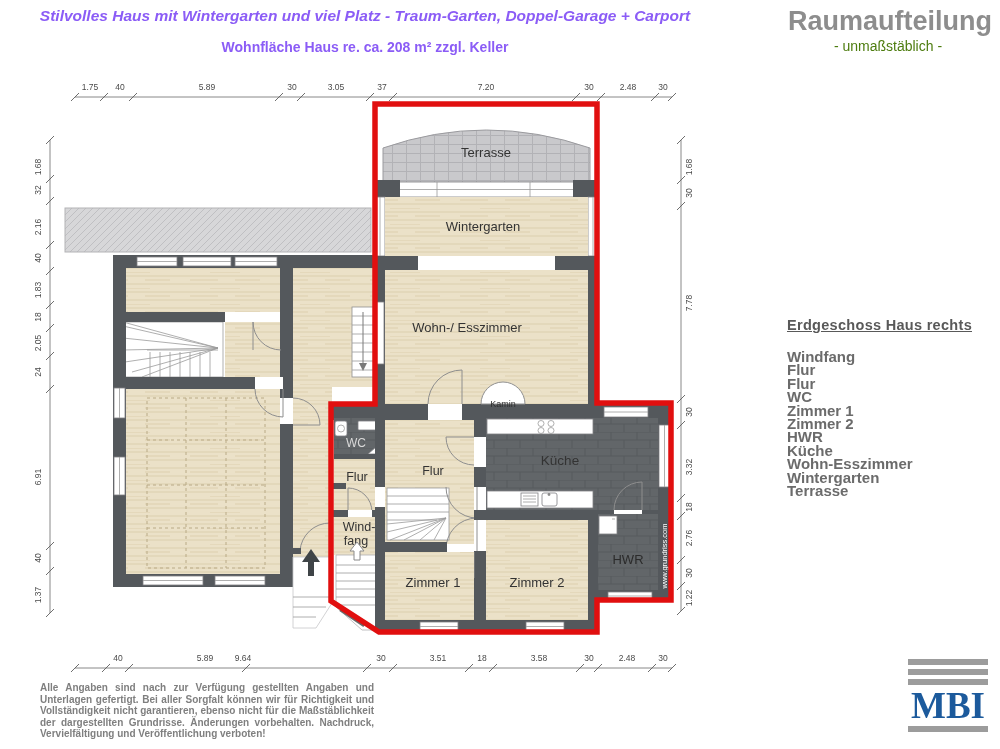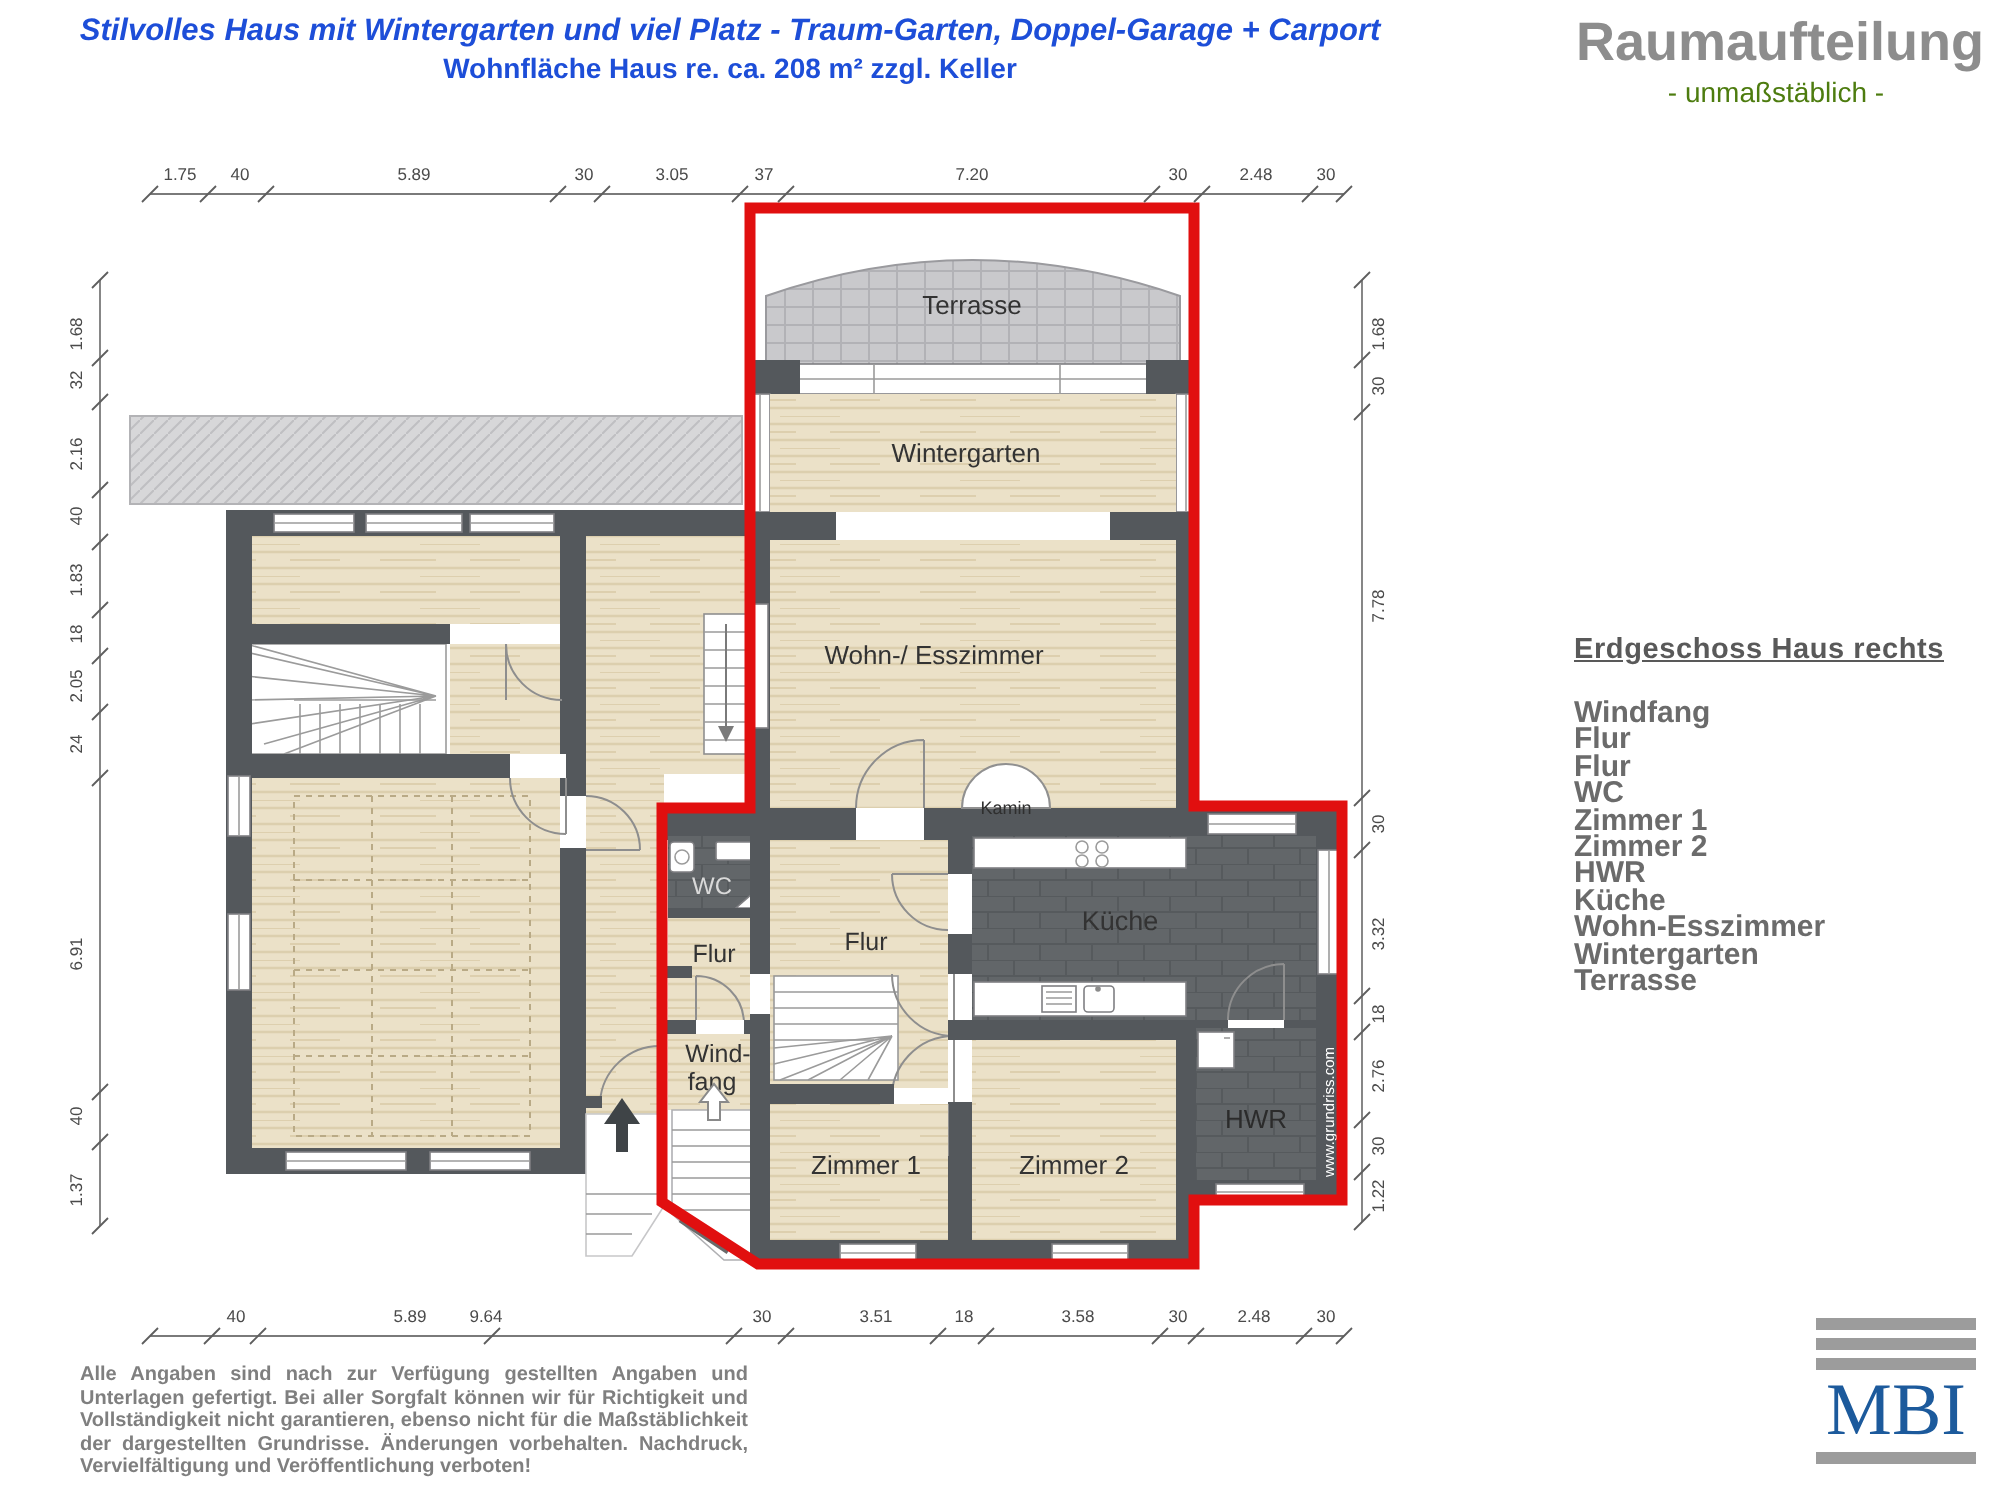--- a/index.html
+++ b/index.html
@@ -1,31 +1,31 @@
 <!DOCTYPE html>
 <html><head>
 <meta charset="utf-8">
 <style>
   html,body{margin:0;padding:0}
   body{width:1000px;height:749px;background:#fff;font-family:"Liberation Sans",sans-serif;position:relative;overflow:hidden}
   .page{position:absolute;inset:0}
-  .title-block{position:absolute;left:0;top:7px;width:730px;text-align:center;color:#1d4ed8}
+  .title-block{position:absolute;left:0;top:7px;width:730px;text-align:center;color:#8b5cf6}
   .title-line1{font-size:15.5px;font-weight:bold;font-style:italic}
-  .title-line2{font-size:14px;font-weight:bold;margin-top:1px}
+  .title-line2{font-size:14px;font-weight:bold;margin-top:14px}
   .plantype{position:absolute;left:788px;top:6px;width:200px;text-align:center}
   .plantype-h{font-size:27px;font-weight:bold;color:#8d8d8d}
   .plantype-s{font-size:14px;color:#4d7c0f;margin-top:1px}
   .legend{position:absolute;left:787px;top:301px;width:200px}
   .legend h2{font-size:14.5px;margin:16px 0 17px 0;text-decoration:underline;color:#595959;font-weight:bold;letter-spacing:.3px}
   .legend ul{list-style:none;margin:0;padding:0;font-size:15px;font-weight:bold;color:#6b6b6b}
   .legend li{line-height:13.4px}
   .disclaimer{position:absolute;left:40px;top:682px;width:334px;font-size:10px;font-weight:bold;color:#7f7f7f;text-align:justify;line-height:11.6px}
   .mbi{position:absolute;left:908px;top:659px;width:80px}
   .mbi-bar{height:6px;background:#9c9c9c;margin-bottom:4px}
-  .mbi-text{font-family:"Liberation Serif",serif;font-weight:normal;font-size:37px;color:#1c5a9c;line-height:34px;text-align:center}
+  .mbi-text{font-family:"Liberation Serif",serif;font-weight:bold;font-size:37px;color:#1c5a9c;line-height:34px;text-align:center}
   .mbi-bar-bottom{height:6px;background:#9c9c9c;margin-top:3px}
   svg text{font-family:"Liberation Sans",sans-serif}
   .wall{fill:#54585c}
   .win{fill:#ffffff;stroke:#7f7f83;stroke-width:.8}
   .thin{stroke:#9b9b9b;stroke-width:.8;fill:none}
   .arc{stroke:#8e8e8e;stroke-width:1;fill:none}
   .lbl{fill:#333;font-size:13px;text-anchor:middle}
   .lbl-md{fill:#333;font-size:12.5px;text-anchor:middle}
   .lbl-sm{fill:#2f2f2f;font-size:9px;text-anchor:middle}
   .lbl-light{fill:#d9d9d9;font-size:12px;text-anchor:middle}

